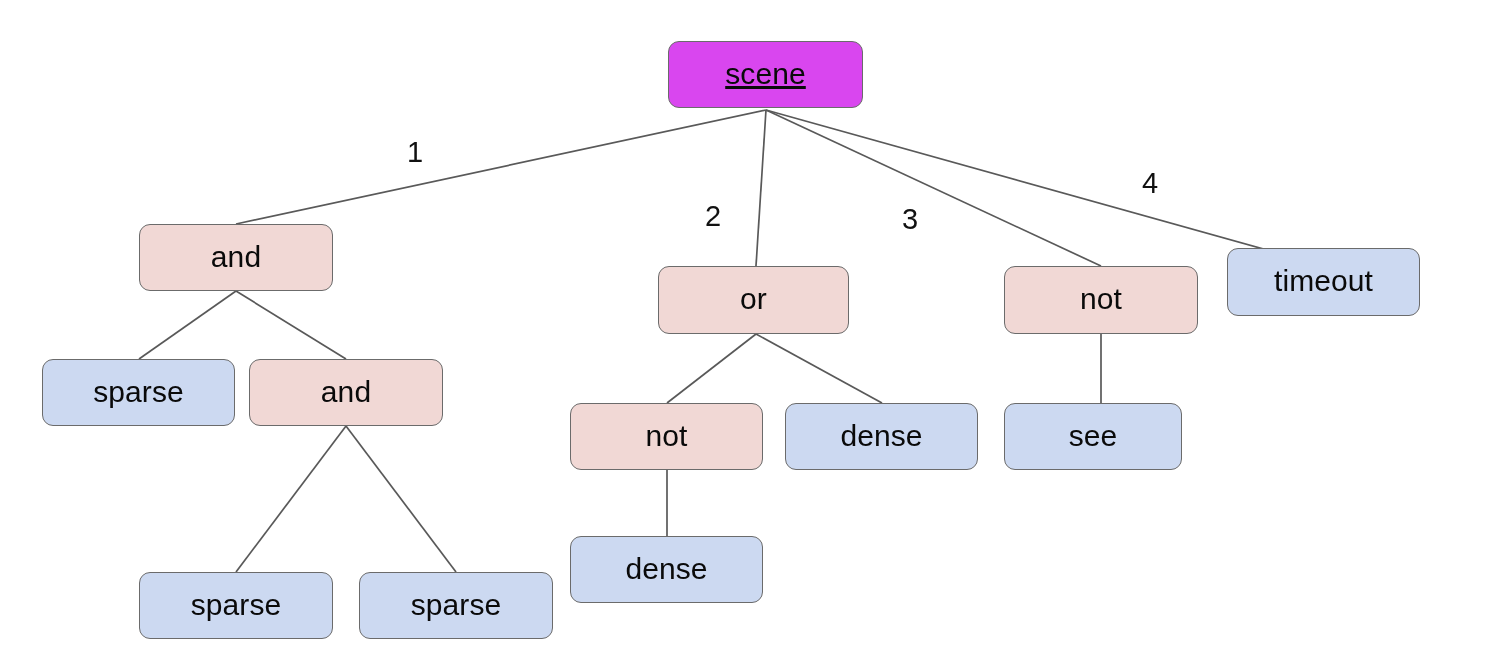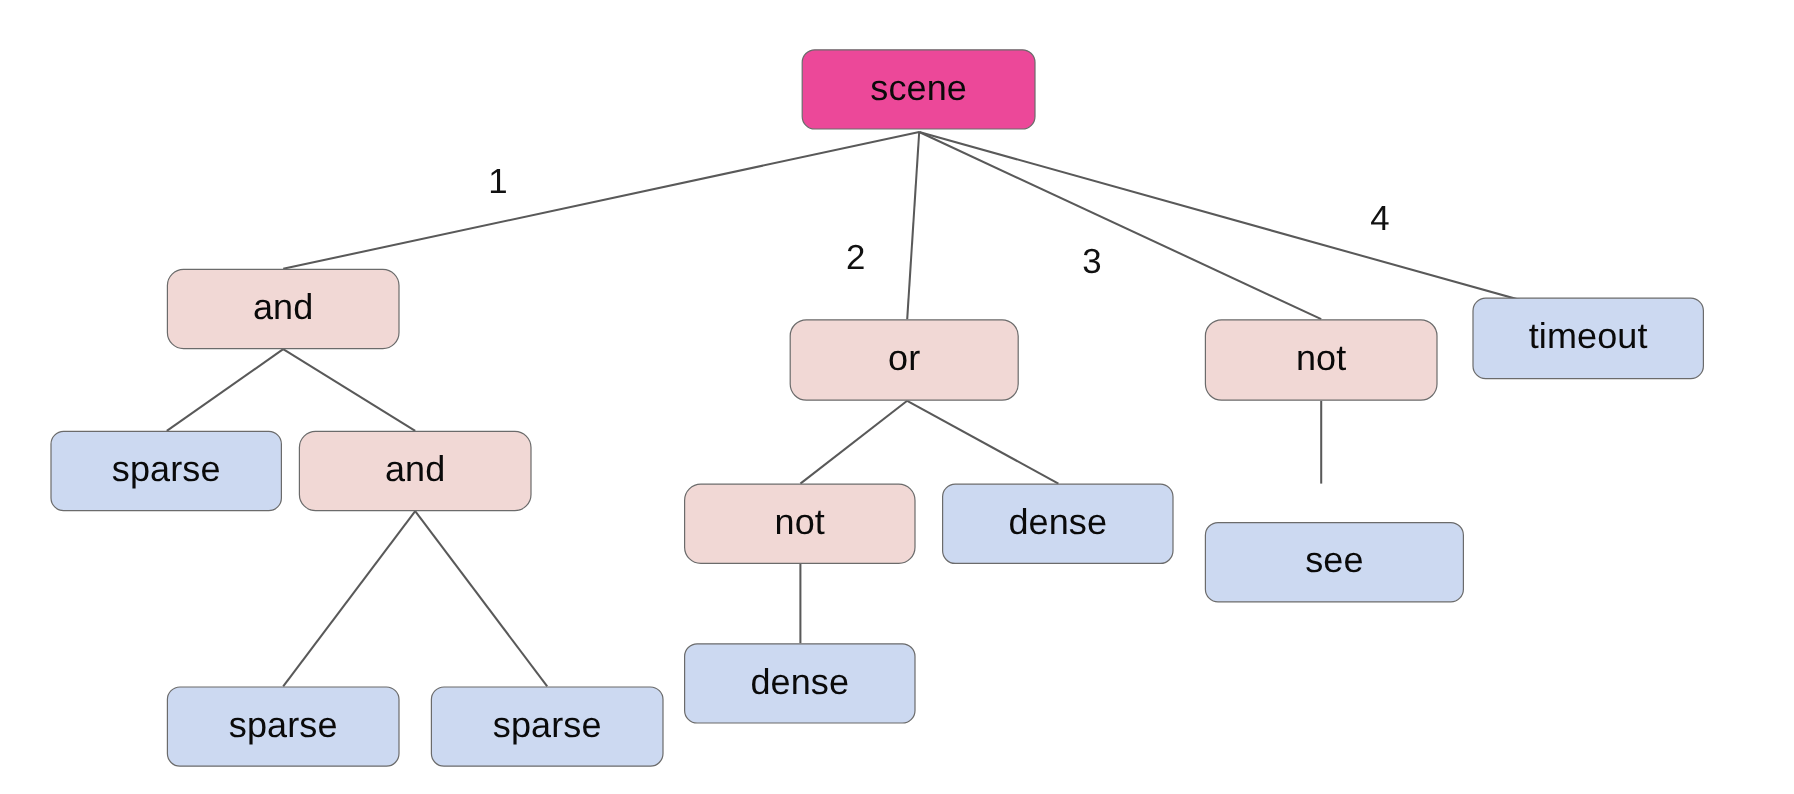--- a/index.html
+++ b/index.html
@@ -35,22 +35,22 @@
     font-size: 30px;
     line-height: 1;
     color: #0a0a0a;
     letter-spacing: 0.1px;
     white-space: nowrap;
   }
   .node-label {
     display: block;
     transform: translateY(-1px);
   }
-  .fill-root    { background: #ec4899; }
-  .fill-op      { background: #f1d8d5; border-radius: 14px; }
+  .fill-root    { background: #d946ef; text-decoration: underline; }
+  .fill-op      { background: #f1d8d5; }
   .fill-term    { background: #ccd9f1; }
   .edge-label {
     position: absolute;
     font-size: 29px;
     line-height: 1;
     color: #111111;
     white-space: nowrap;
     transform: translate(-50%, -50%);
   }
 </style>
@@ -93,21 +93,21 @@
       </div>
       <div class="node fill-op" style="left: 249px; top: 359px; width: 194px; height: 67px;">
         <span class="node-label">and</span>
       </div>
       <div class="node fill-op" style="left: 570px; top: 403px; width: 193px; height: 67px;">
         <span class="node-label">not</span>
       </div>
       <div class="node fill-term" style="left: 785px; top: 403px; width: 193px; height: 67px;">
         <span class="node-label">dense</span>
       </div>
-      <div class="node fill-term" style="left: 1004px; top: 403px; width: 216px; height: 67px; margin-top: 32px;">
+      <div class="node fill-term" style="left: 1004px; top: 403px; width: 178px; height: 67px;">
         <span class="node-label">see</span>
       </div>
       <div class="node fill-term" style="left: 570px; top: 536px; width: 193px; height: 67px;">
         <span class="node-label">dense</span>
       </div>
       <div class="node fill-term" style="left: 139px; top: 572px; width: 194px; height: 67px;">
         <span class="node-label">sparse</span>
       </div>
       <div class="node fill-term" style="left: 359px; top: 572px; width: 194px; height: 67px;">
         <span class="node-label">sparse</span>

